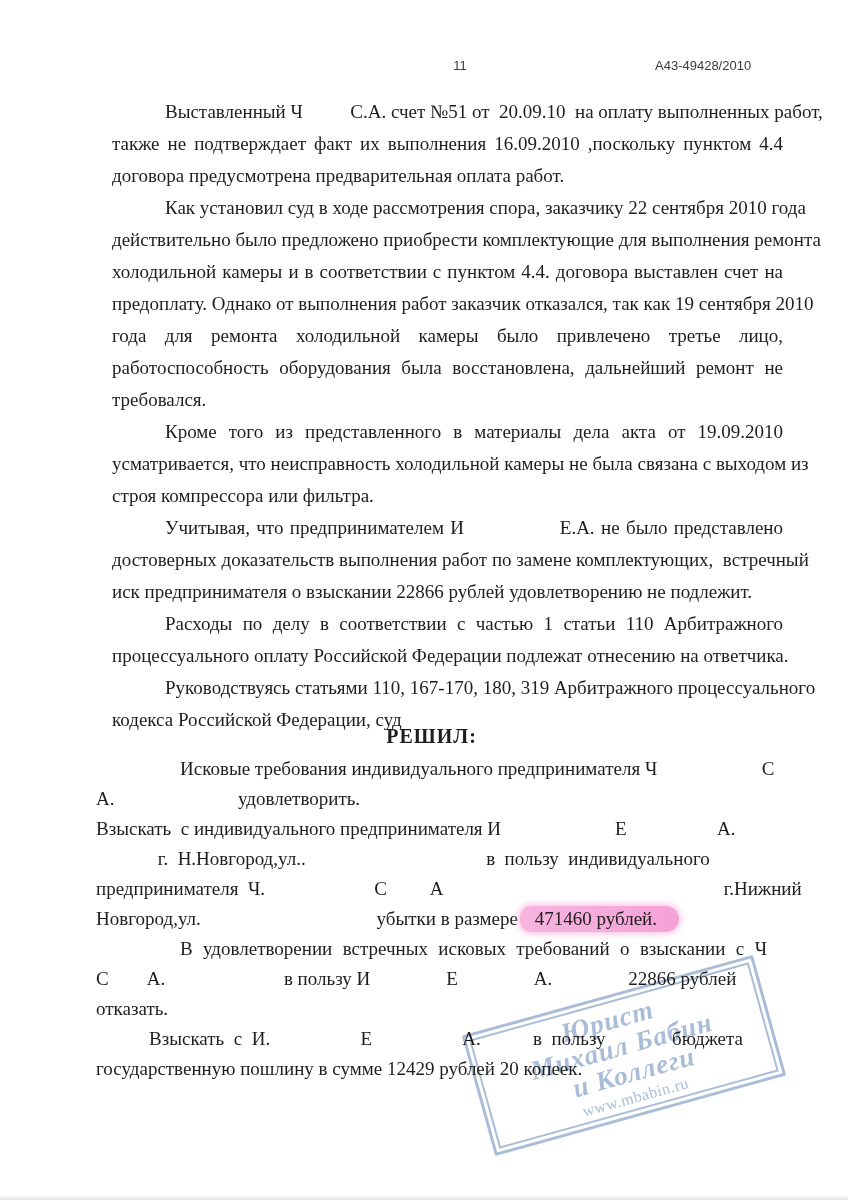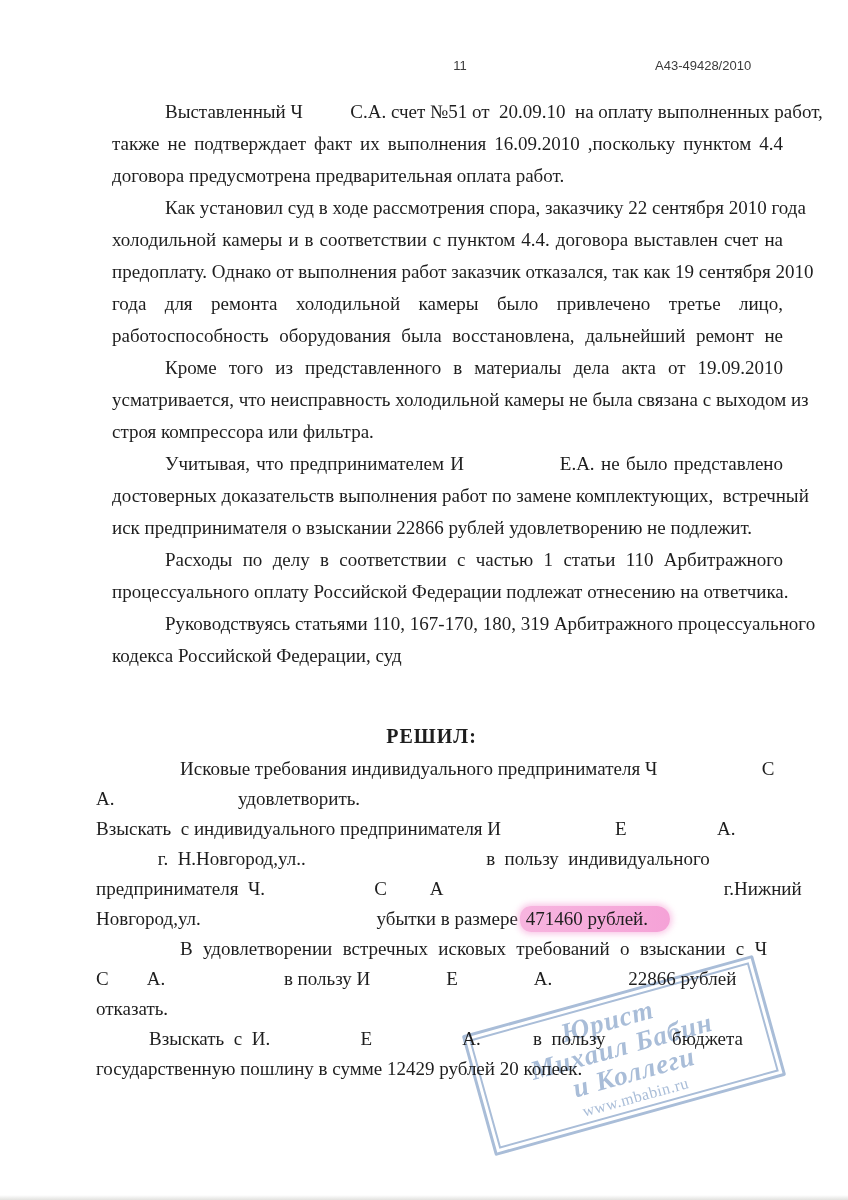--- a/index.html
+++ b/index.html
@@ -23,21 +23,21 @@
   .line{white-space:nowrap;text-align:left;}
   .line.j{text-align:justify;text-align-last:justify;}
   .line.i{padding-left:53px;}
   .line.I{padding-left:84px;text-align:right;}
   #decision-heading{
     position:absolute;left:96px;top:720px;width:671px;height:32px;
     text-align:center;font-weight:bold;font-size:20px;line-height:32px;letter-spacing:1px;}
   
   .hl{
     border-radius:12px 14px 14px 12px;
-    padding:2px 22px 3px 6px;margin-left:-3px;
+    padding:2px 22px 3px 15px;margin-left:-3px;
     box-shadow:0 0 6px 2px rgba(247,178,221,.75);
   }
   
   #stamp{
     position:absolute;left:473px;top:993px;width:302px;height:125px;
     transform:rotate(-15.5deg);transform-origin:50% 50%;
     border:3px solid rgba(168,189,215,.85);border-radius:2px;
     box-sizing:border-box;z-index:0;background:transparent;
   }
   #stamp-inner{
@@ -69,24 +69,26 @@
       <div class="stamp-line" id="stamp-suffix">и Коллеги</div>
       <div id="stamp-url">www.mbabin.ru</div>
     </div>
   </div>
 
   <div id="body-text">
       <div class="line i j"><span>Выставленный Ч&nbsp;&nbsp;&nbsp;&nbsp;&nbsp;&nbsp;&nbsp;&nbsp;&nbsp;&nbsp;С.А. счет №51 от&nbsp;&nbsp;20.09.10&nbsp;&nbsp;на оплату выполненных работ,</span></div>
       <div class="line j"><span>также не подтверждает факт их выполнения 16.09.2010 ,поскольку пунктом 4.4</span></div>
       <div class="line"><span>договора предусмотрена предварительная оплата работ.</span></div>
       <div class="line i j"><span>Как установил суд в ходе рассмотрения спора, заказчику 22 сентября 2010 года</span></div>
+      <div class="line j"><span>действительно было предложено приобрести комплектующие для выполнения ремонта</span></div>
       <div class="line j"><span>холодильной камеры и в соответствии с пунктом 4.4. договора выставлен счет на</span></div>
       <div class="line j"><span>предоплату. Однако от выполнения работ заказчик отказался, так как 19 сентября 2010</span></div>
       <div class="line j"><span>года для ремонта холодильной камеры было привлечено третье лицо,</span></div>
       <div class="line j"><span>работоспособность оборудования была восстановлена, дальнейший ремонт не</span></div>
+      <div class="line"><span>требовался.</span></div>
       <div class="line i j"><span>Кроме того из представленного в материалы дела акта от 19.09.2010</span></div>
       <div class="line j"><span>усматривается, что неисправность холодильной камеры не была связана с выходом из</span></div>
       <div class="line"><span>строя компрессора или фильтра.</span></div>
       <div class="line i j"><span>Учитывая, что предпринимателем И&nbsp;&nbsp;&nbsp;&nbsp;&nbsp;&nbsp;&nbsp;&nbsp;&nbsp;&nbsp;&nbsp;&nbsp;&nbsp;&nbsp;&nbsp;Е.А. не было представлено</span></div>
       <div class="line j"><span>достоверных доказательств выполнения работ по замене комплектующих,&nbsp;&nbsp;встречный</span></div>
       <div class="line"><span>иск предпринимателя о взыскании 22866 рублей удовлетворению не подлежит.</span></div>
       <div class="line i j"><span>Расходы по делу в соответствии с частью 1 статьи 110 Арбитражного</span></div>
       <div class="line"><span>процессуального оплату Российской Федерации подлежат отнесению на ответчика.</span></div>
       <div class="line i j"><span>Руководствуясь статьями 110, 167-170, 180, 319 Арбитражного процессуального</span></div>
       <div class="line"><span>кодекса Российской Федерации, суд</span></div>

